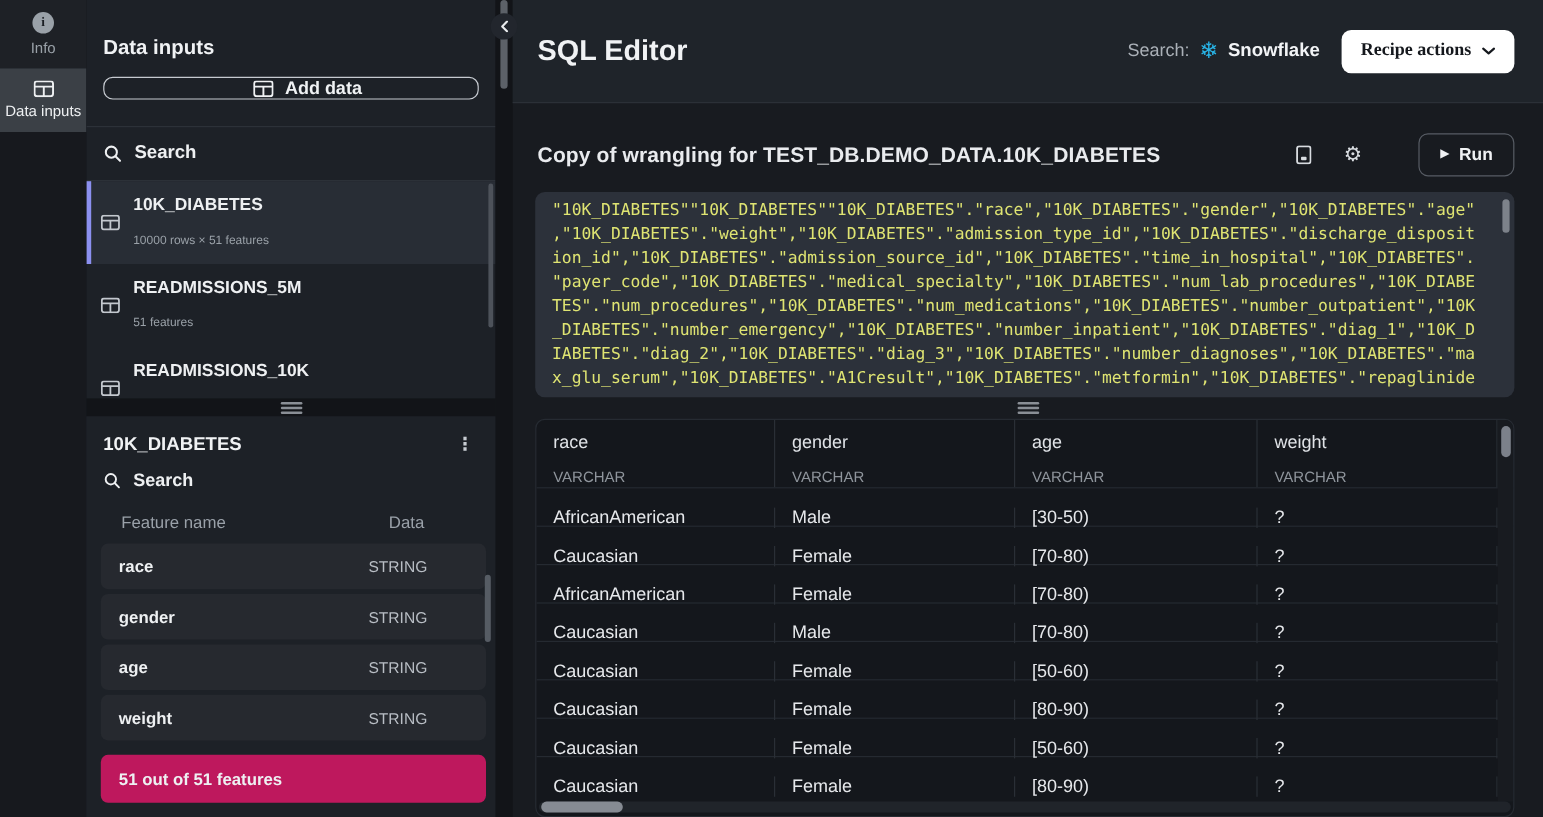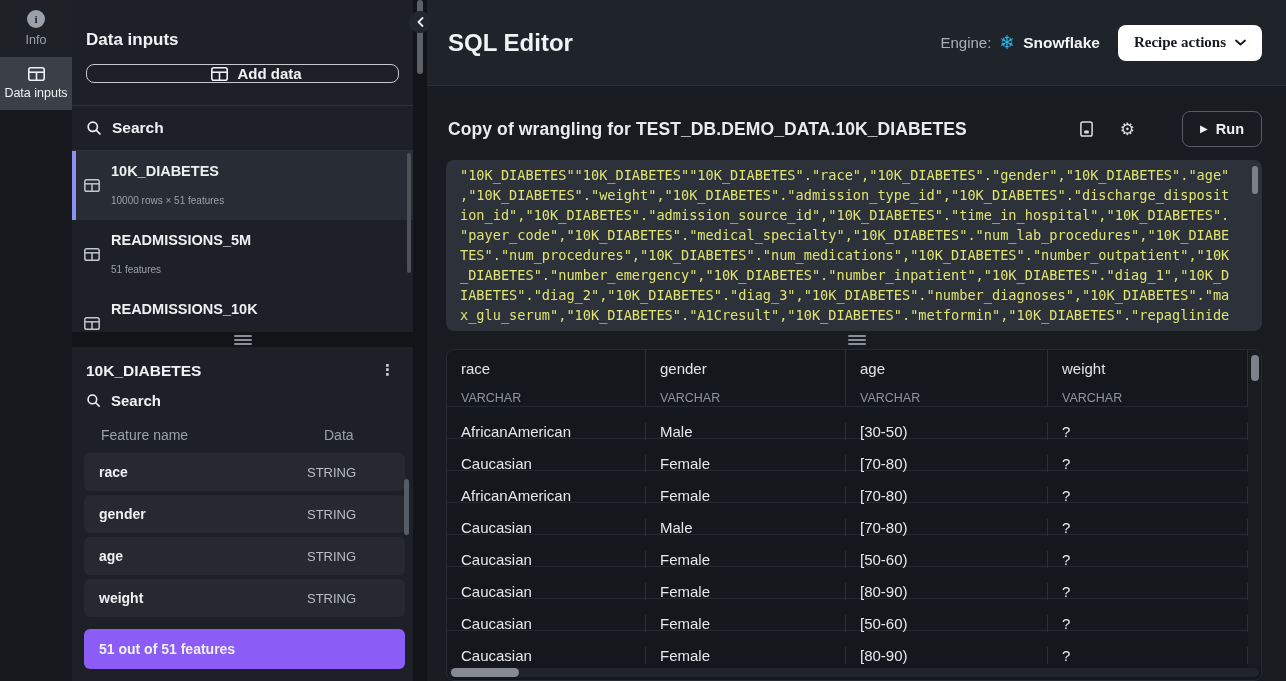--- a/index.html
+++ b/index.html
@@ -36,21 +36,21 @@
   .panel-bottom { flex:1; background:#1d2127; display:flex; flex-direction:column; overflow:hidden; position:relative; }
   .pb-head { display:flex; align-items:center; justify-content:space-between; margin:14px 14px 6px 14px; }
   .pb-title { font-size:15.5px; font-weight:700; color:#f0f2f4; }
   .kebab { font-family:"DejaVu Sans", sans-serif; color:#c7ccd2; font-size:15px; font-weight:700; cursor:pointer; line-height:1; padding:2px 4px; }
   .pb-search { display:flex; align-items:center; gap:10px; padding:6px 14px 10px 14px; color:#eef0f2; font-size:15px; font-weight:700; cursor:text; }
   .feat-grid-head { display:grid; grid-template-columns:223px 1fr; padding:8px 10px 10px 29px; color:#9aa1a9; font-size:14px; }
   .feat-row { display:grid; grid-template-columns:208px 1fr; align-items:center; background:#26292f; border-radius:6px; margin:0 8px 4px 12px; height:38px; padding-left:15px; }
   .feat-name { font-size:14px; font-weight:700; color:#eef0f2; }
   .feat-type { font-size:13px; color:#b9bec5; }
   .pb-scroll { position:absolute; right:4px; top:132px; width:5px; height:56px; border-radius:3px; background:#565c64; }
-  .pb-footer { margin:auto 8px 12px 12px; background:#8b5cf6; border-radius:6px; height:40px; display:flex; align-items:center; padding-left:15px; font-size:14px; font-weight:700; color:#eef0f2; }
+  .pb-footer { margin:auto 8px 12px 12px; background:#be185d; border-radius:6px; height:40px; display:flex; align-items:center; padding-left:15px; font-size:14px; font-weight:700; color:#eef0f2; }
 
   
   .v-divider { width:14px; flex:0 0 14px; background:#121418; position:relative; }
   .v-handle { position:absolute; left:4px; top:0; width:6px; height:74px; background:#5c6168; border-radius:3px; }
   .collapse-btn { position:absolute; left:-4px; top:11px; width:22px; height:22px; border-radius:50%; background:#22262d; border:none; color:#e8eaec; display:flex; align-items:center; justify-content:center; cursor:pointer; z-index:2; }
 
   
   .main { flex:1; display:flex; flex-direction:column; background:#181b20; min-width:0; }
   .main-header { height:86px; flex:0 0 86px; background:#1f242a; border-bottom:1px solid #2b3037; display:flex; align-items:center; padding:0 24px 0 21px; }
   .app-title { font-size:24px; font-weight:600; color:#f0f2f4; }
@@ -214,21 +214,21 @@
       <svg width="7" height="10" viewBox="0 0 7 10">
           <polyline points="5.5,1 1.5,5 5.5,9" fill="none" stroke="currentColor" stroke-width="1.8" stroke-linecap="round" stroke-linejoin="round"></polyline>
         </svg>
     </button>
   </div>
 
   <main class="main">
     <header class="main-header">
       <span class="app-title">SQL Editor</span>
       <div class="header-right">
-        <span class="engine-label">Engine:</span>
+        <span class="engine-label">Search:</span>
         <span class="sf-icon">❄</span>
         <span class="engine-name">Snowflake</span>
         <button class="recipe-btn">
           <span>Recipe actions</span>
           <svg width="11" height="7" viewBox="0 0 11 7">
               <polyline points="1,1.5 5.5,5.5 10,1.5" fill="none" stroke="currentColor" stroke-width="1.8" stroke-linecap="round" stroke-linejoin="round"></polyline>
             </svg>
         </button>
       </div>
     </header>

